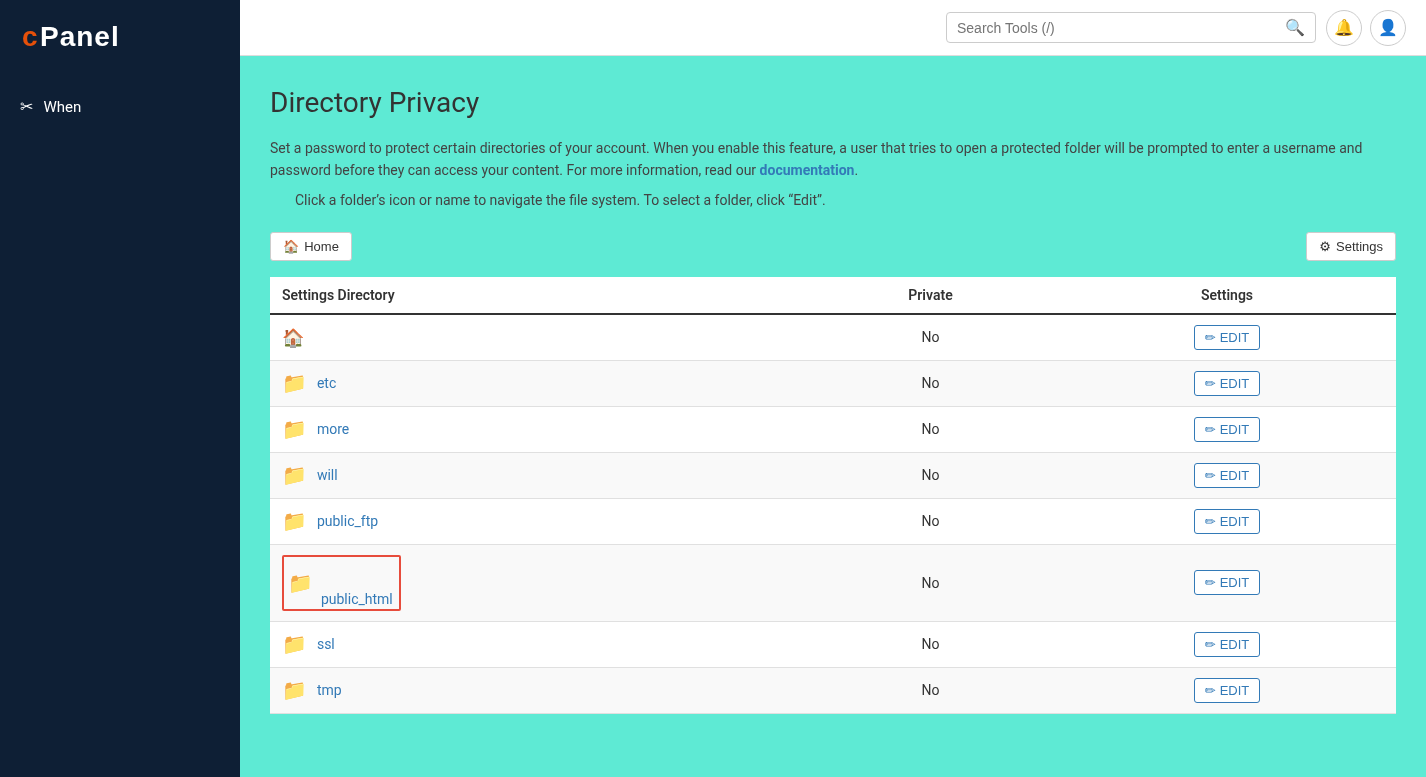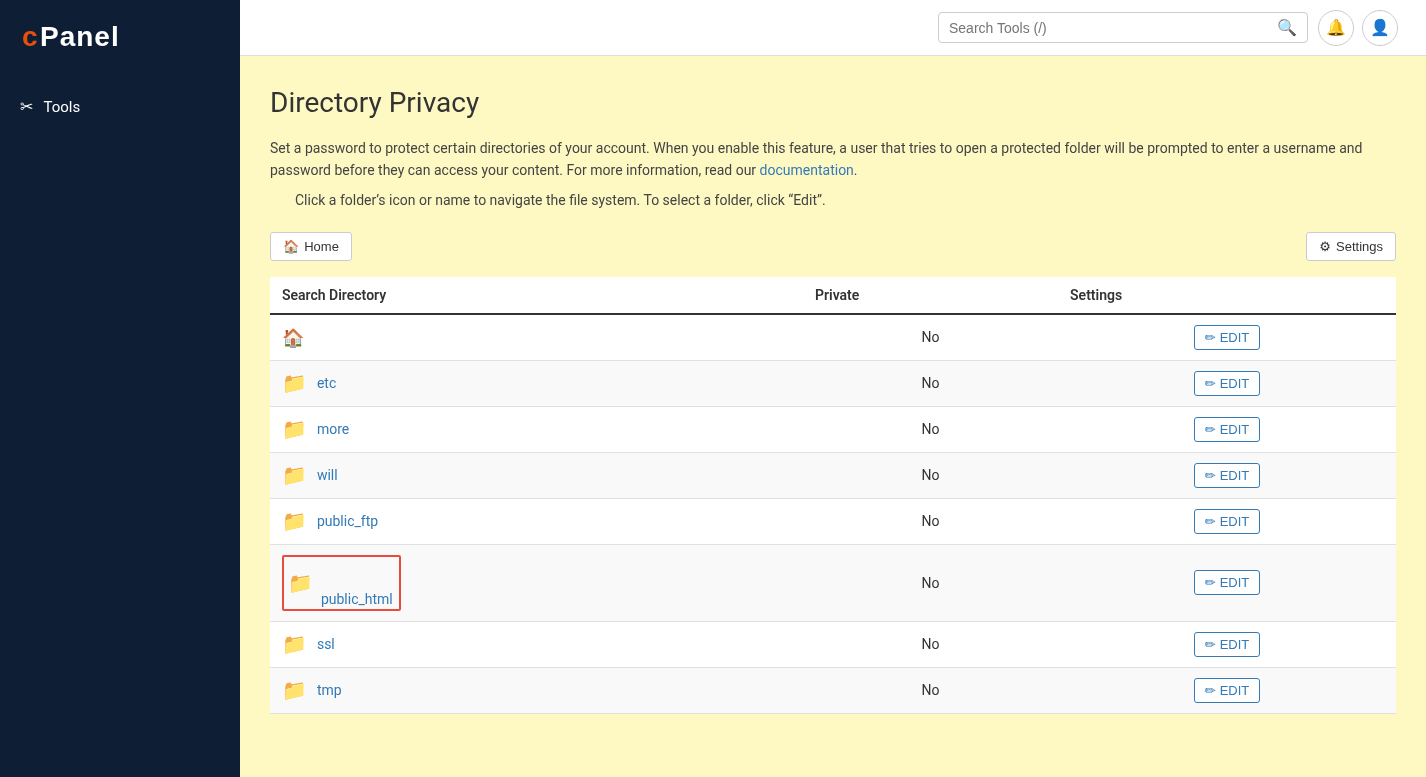--- a/index.html
+++ b/index.html
@@ -49,21 +49,21 @@
       display: flex;
       flex-direction: column;
       overflow: hidden;
     }
     .top-bar {
       background: #fff;
       border-bottom: 1px solid #ddd;
       display: flex;
       align-items: center;
       justify-content: flex-end;
-      padding: 8px 28px;
+      padding: 8px 20px;
       gap: 10px;
       height: 56px;
     }
     .search-box {
       display: flex;
       align-items: center;
       border: 1px solid #ccc;
       border-radius: 4px;
       background: #fff;
       padding: 5px 10px;
@@ -100,37 +100,38 @@
       font-size: 16px;
       color: #555;
       background: #fff;
     }
 
     
     .content {
       flex: 1;
       overflow-y: auto;
       padding: 30px 30px;
-      background: #fef9c3;
+      background: #5eead4;
     }
     .page-title {
       font-size: 28px;
       font-weight: 400;
       color: #333;
       margin-bottom: 18px;
     }
     .description {
       color: #444;
       font-size: 14px;
       line-height: 1.6;
       margin-bottom: 10px;
     }
     .description a {
       color: #337ab7;
       text-decoration: none;
+      font-weight: bold;
     }
     .nav-instruction {
       color: #444;
       font-size: 14px;
       margin-bottom: 24px;
       margin-left: 25px;
     }
 
     
     .toolbar-row {
@@ -167,21 +168,21 @@
       text-align: left;
       padding: 10px 12px;
       font-weight: 600;
       font-size: 14px;
       color: #333;
       border-bottom: 2px solid #333;
       background: #fff;
     }
     .dir-table th.col-private,
     .dir-table th.col-actions {
-      text-align: left;
+      text-align: center;
     }
     .dir-table td {
       padding: 10px 12px;
       border-bottom: 1px solid #e0e0e0;
       font-size: 14px;
       color: #333;
     }
     .dir-table tr:nth-child(even) td {
       background: #f9f9f9;
     }
@@ -255,21 +256,21 @@
         <rect x="0" y="0" width="110" height="36" fill="none"></rect>
 
         <text x="2" y="28" font-family="Arial, sans-serif" font-size="28" font-weight="bold" fill="#e5500a">c</text>
         <text x="20" y="28" font-family="Arial, sans-serif" font-size="28" font-weight="bold" fill="#ffffff">Panel</text>
       </svg>
     </div>
   </div>
   <div class="sidebar-nav">
     <div class="sidebar-item active">
       <span class="icon-wrap">✂</span>
-      <span>Tools</span>
+      <span>When</span>
     </div>
   </div>
 </div>
 
 <div class="main-wrapper">
 
   <div class="top-bar">
     <div class="search-box">
       <input type="text" placeholder="Search Tools (/)" style="">
       <button class="search-icon-btn">🔍</button>
@@ -301,21 +302,21 @@
       </button>
       <button class="btn btn-settings">
         <span>⚙</span>
         <span>Settings</span>
       </button>
     </div>
 
     <table class="dir-table">
       <thead>
         <tr>
-          <th>Search Directory</th>
+          <th>Settings Directory</th>
           <th class="col-private">Private</th>
           <th class="col-actions">Settings</th>
         </tr>
       </thead>
       <tbody id="table-body">
       <tr>
             <td>
               <div class="folder-row">
                 <span class="home-icon">🏠</span>
               </div>

